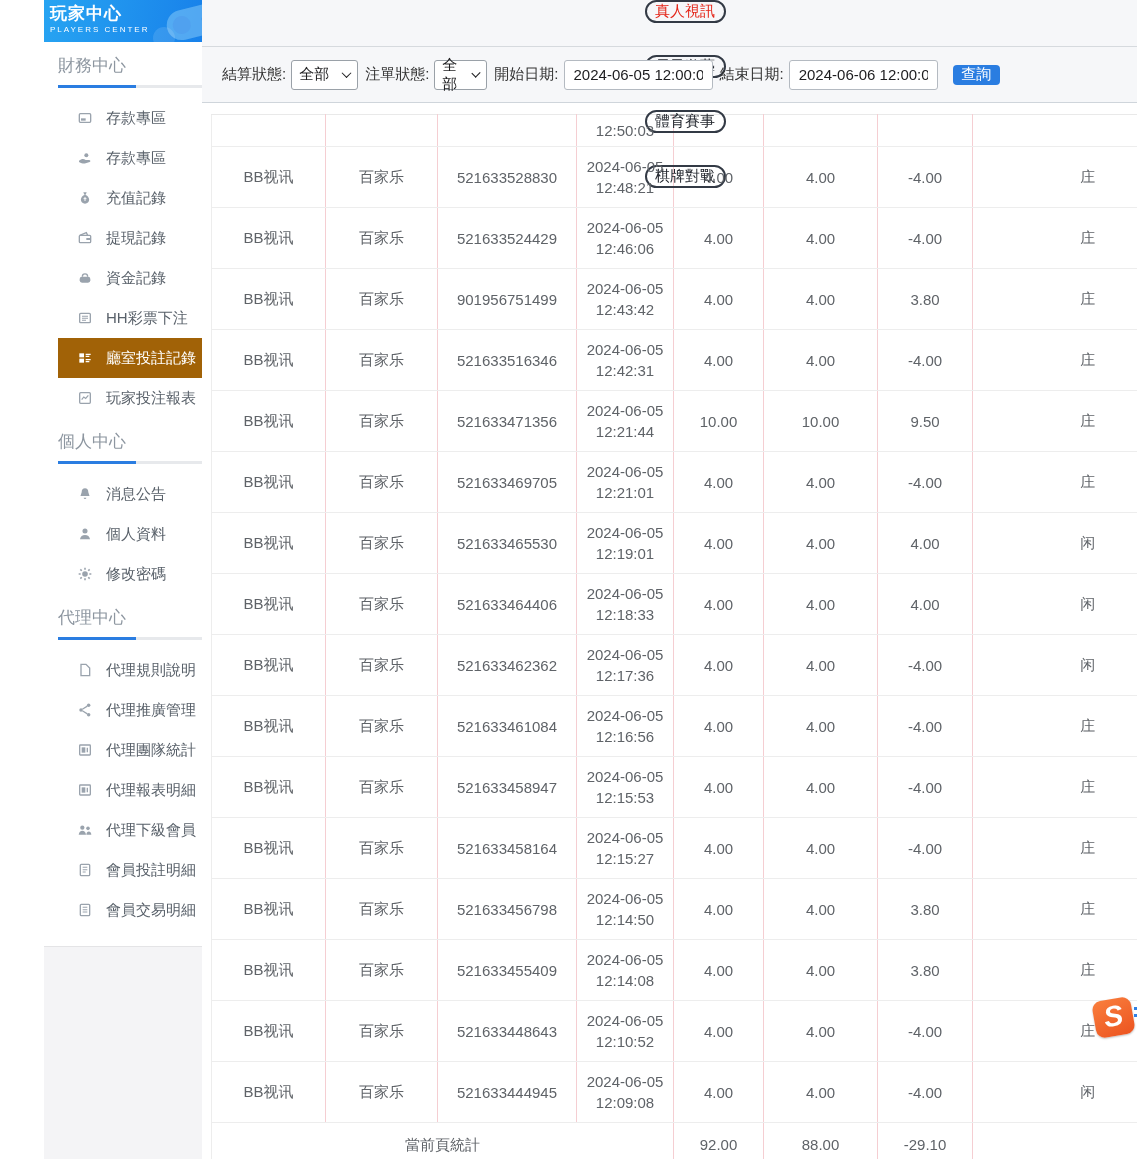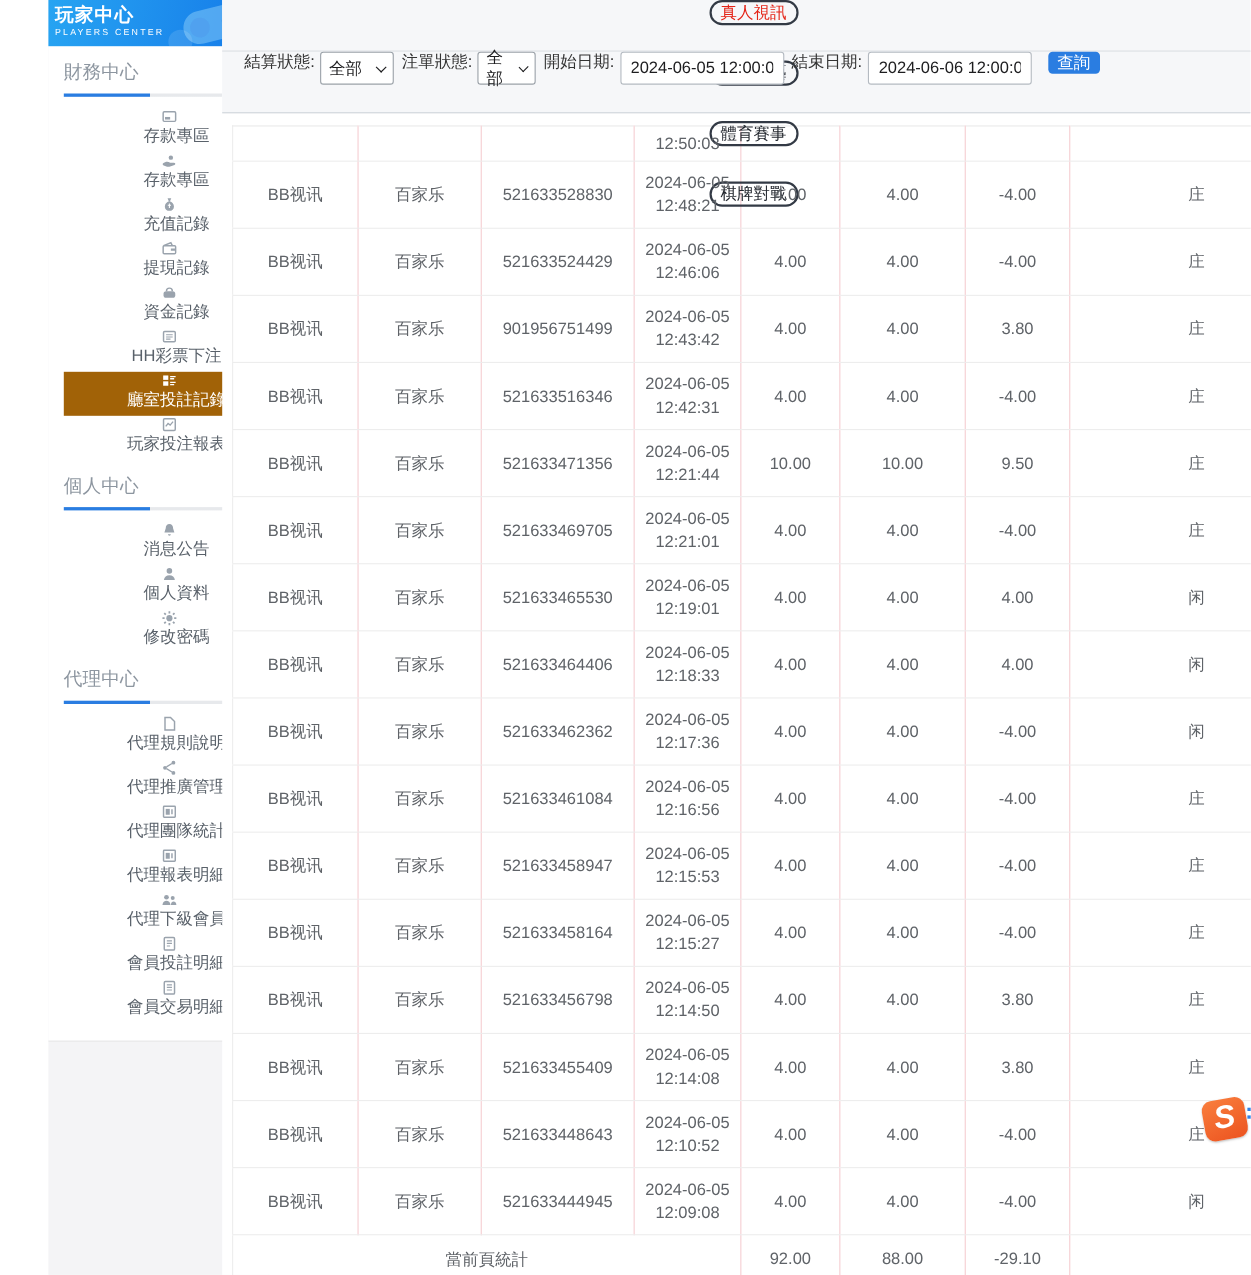--- a/index.html
+++ b/index.html
@@ -16,37 +16,37 @@
     color:#fff; padding:3px 0 0 6px; position:relative; overflow:hidden; }
   .logo-title{ font-size:17px; font-weight:bold; letter-spacing:1px; line-height:22px; }
   .logo-sub{ font-size:8px; letter-spacing:2px; line-height:10px; }
   .logo-decor{ position:absolute; right:0; top:0; width:112px; height:42px; pointer-events:none; }
   .sec{ padding-left:14px; }
   .sec-title{ font-size:17px; color:#8d96a0; margin-top:12px; }
   .sec-rule{ margin-top:8px; height:3px; width:190px;
     background:linear-gradient(to right,#2a7de1 0,#2a7de1 78px,#e7e9ec 78px,#e7e9ec 100%); }
   .menu{ margin-top:10px; }
   .m-item{ height:40px; display:flex; align-items:center; padding-left:19px;
-    font-size:15px; color:#59616a; position:relative; cursor:default;flex-direction:column; }
+    font-size:15px; color:#59616a; position:relative; cursor:default; }
   .m-item .icon{ width:16px; height:16px; color:#9aa3ad; margin-right:13px; flex:0 0 16px; }
   .m-item .icon svg{ width:16px; height:16px; display:block; }
   .m-item.active{ background:#a16207; color:#fff; }
   .m-item.active .icon{ color:#fff; }
   .m-arrow{ position:absolute; right:16px; font-size:17px; font-weight:bold; line-height:1; color:#fff; }
   .sec2{ margin-top:6px; }
   
   .content{ position:absolute; left:202px; top:0; width:935px; height:1159px; background:#fff; }
   .tabbar{ height:47px; background:#f6f7f9; border-bottom:1px solid #d6dade;
     display:flex; align-items:center; padding-left:31px; gap:32px;flex-direction:column; }
   .tab{ width:81px; height:30px; border:2px solid #333a45; border-radius:16px;
     display:flex; align-items:center; justify-content:center; font-size:15px;
     color:#23272e; background:transparent; cursor:pointer; }
   .tab.active{ color:#e42417; }
   .filterbar{ height:56px; background:#f6f7f9; border-bottom:1px solid #cfd5db;
-    display:flex; align-items:flex-start; padding-left:20px; font-size:15px; color:#333; }
+    display:flex; align-items:center; padding-left:20px; font-size:15px; color:#333; }
   .f-label{ margin-right:5px; white-space:nowrap; }
   .sel{ height:30px; background:#fff; border:1px solid #9aa1a8; border-radius:3px;
     display:flex; align-items:center; justify-content:space-between; padding:0 7px;
     margin-right:7px; color:#1d1d1f; cursor:pointer; }
   .sel-1{ width:67px; } .sel-2{ width:53px; }
   .chev{ width:7px; height:7px; border-right:1.8px solid #1d1d1f; border-bottom:1.8px solid #1d1d1f;
     transform:rotate(45deg) translate(-1px,-1px); margin-left:6px; }
   .dinput{ height:30px; width:149px; background:#fff; border:1px solid #b4bac1; border-radius:3px;
     padding:0 9px; margin-right:7px; color:#1d1d1f; font-size:15px;
     font-family:"Liberation Sans","DejaVu Sans",sans-serif; }

